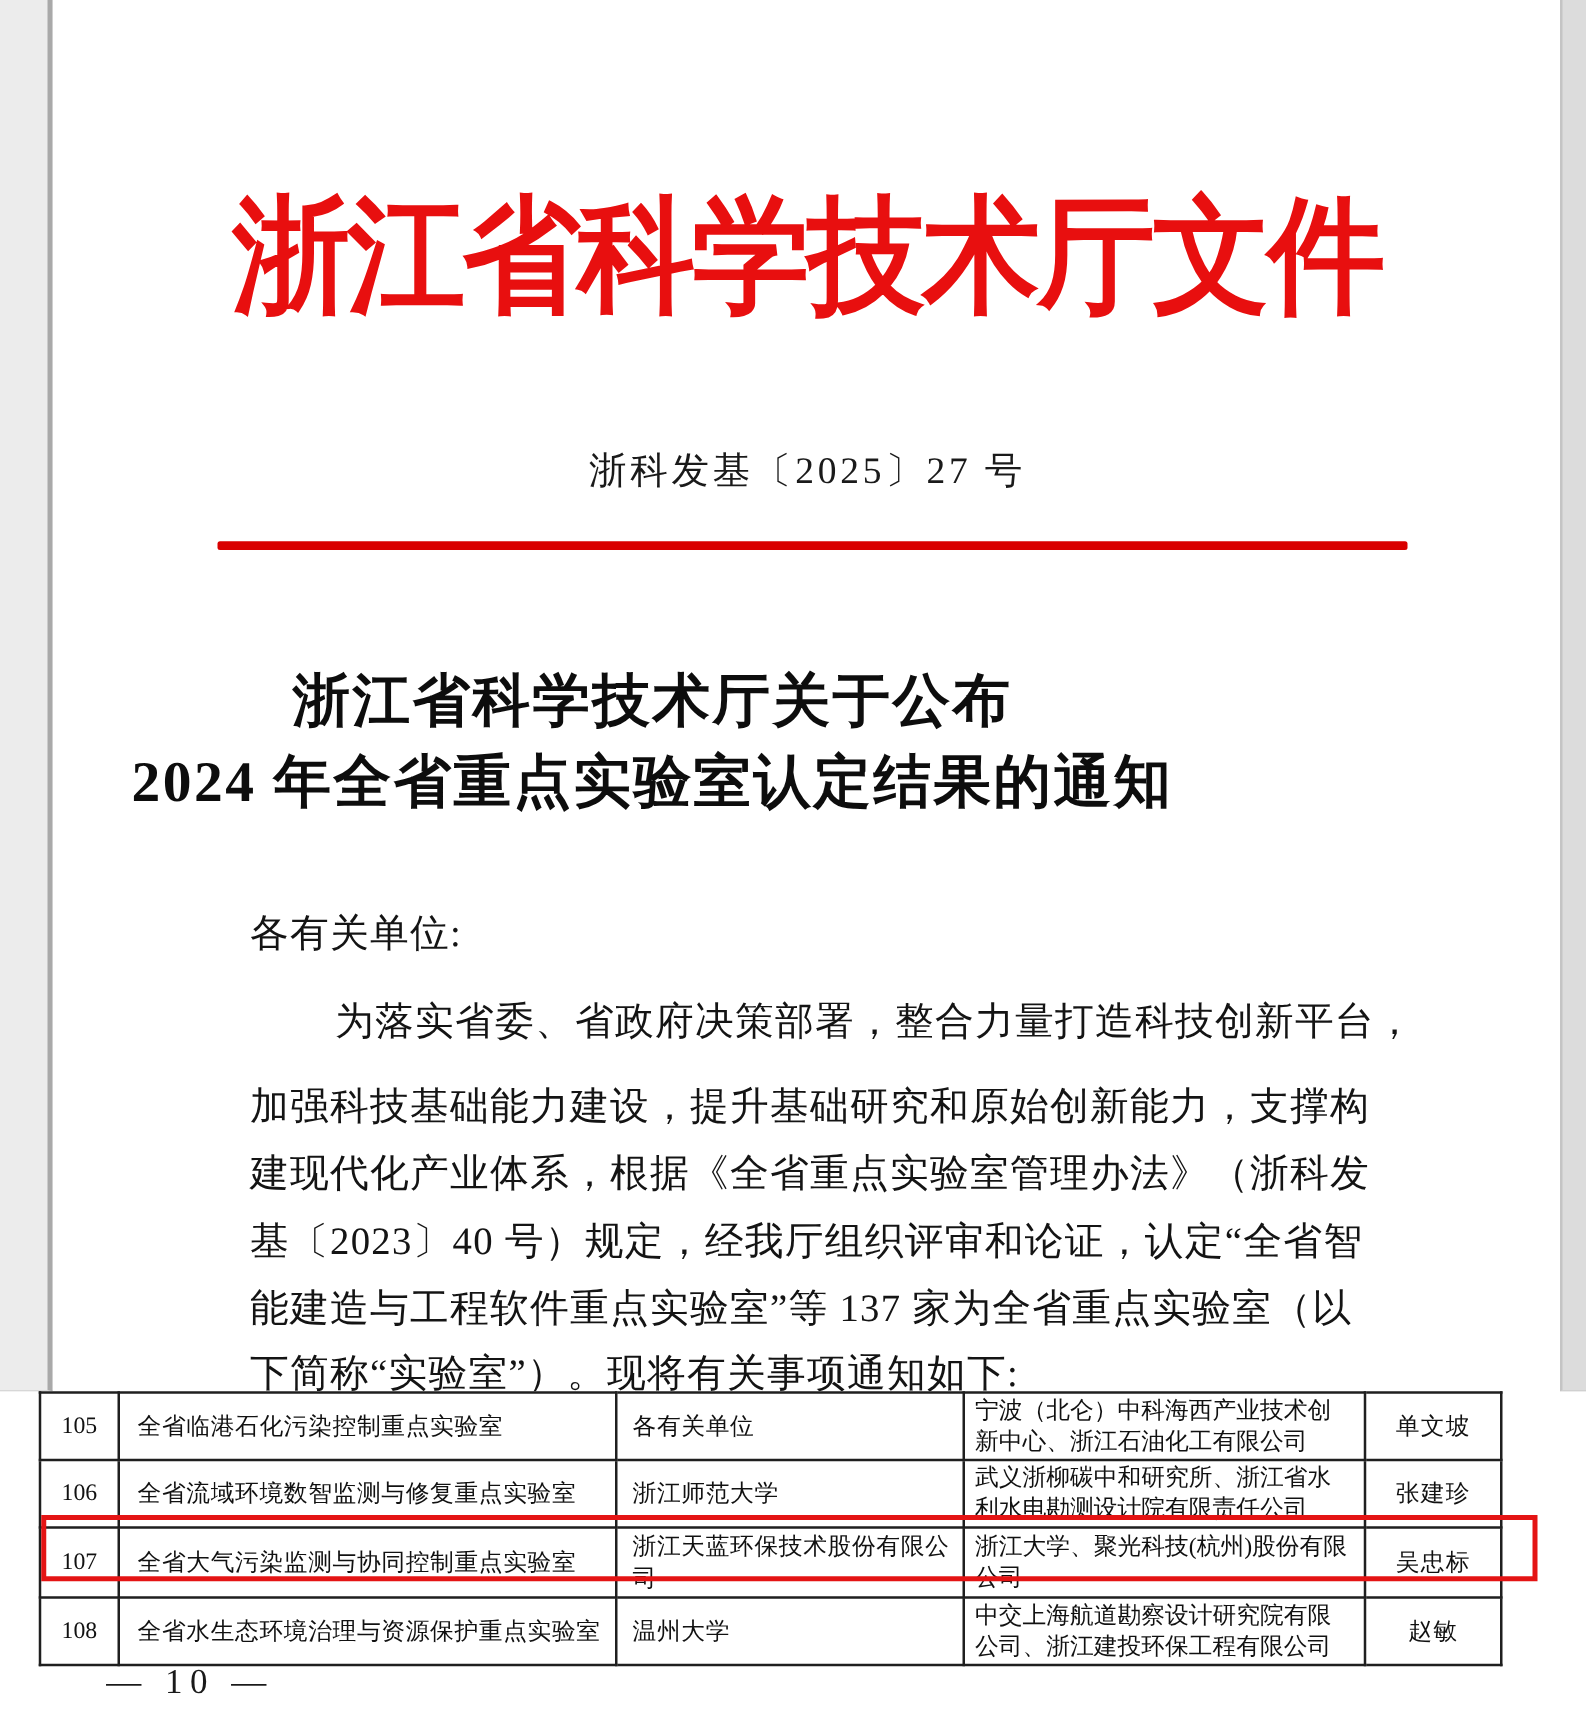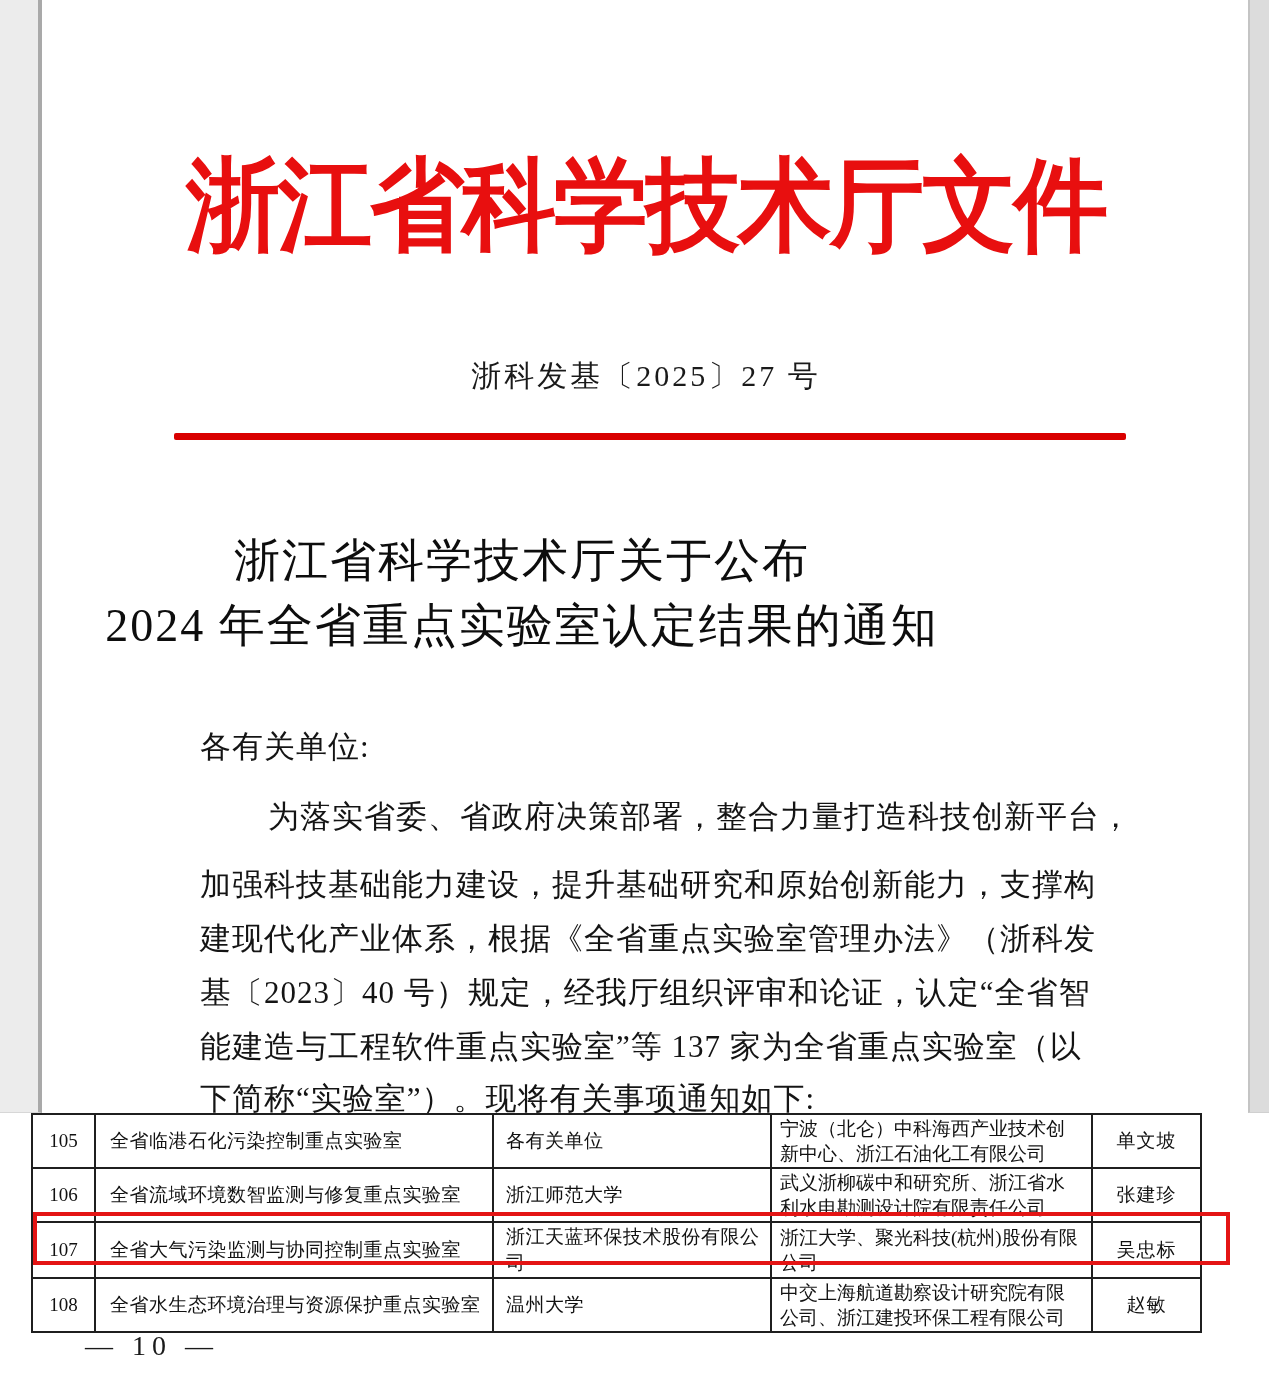--- a/index.html
+++ b/index.html
@@ -42,21 +42,21 @@
   }
 
   .red-rule {
     position: absolute; left: 174px; top: 433px; width: 952px; height: 7px;
     background: #d90000;
     border-radius: 2px;
   }
 
   .notice-title {
     position: absolute; left: 42px; top: 528px; width: 960px;
-    text-align: center; font-weight: normal; color: #0d0d0d;
+    text-align: center; font-weight: bold; color: #0d0d0d;
     font-size: 46px; line-height: 65px; letter-spacing: 2px;
     white-space: nowrap;
   }
 
   .body-line {
     position: absolute; left: 200px; width: 960px;
     font-size: 31px; letter-spacing: 1px; color: #141414;
     white-space: nowrap;
   }
   .salutation { top: 726px; }

